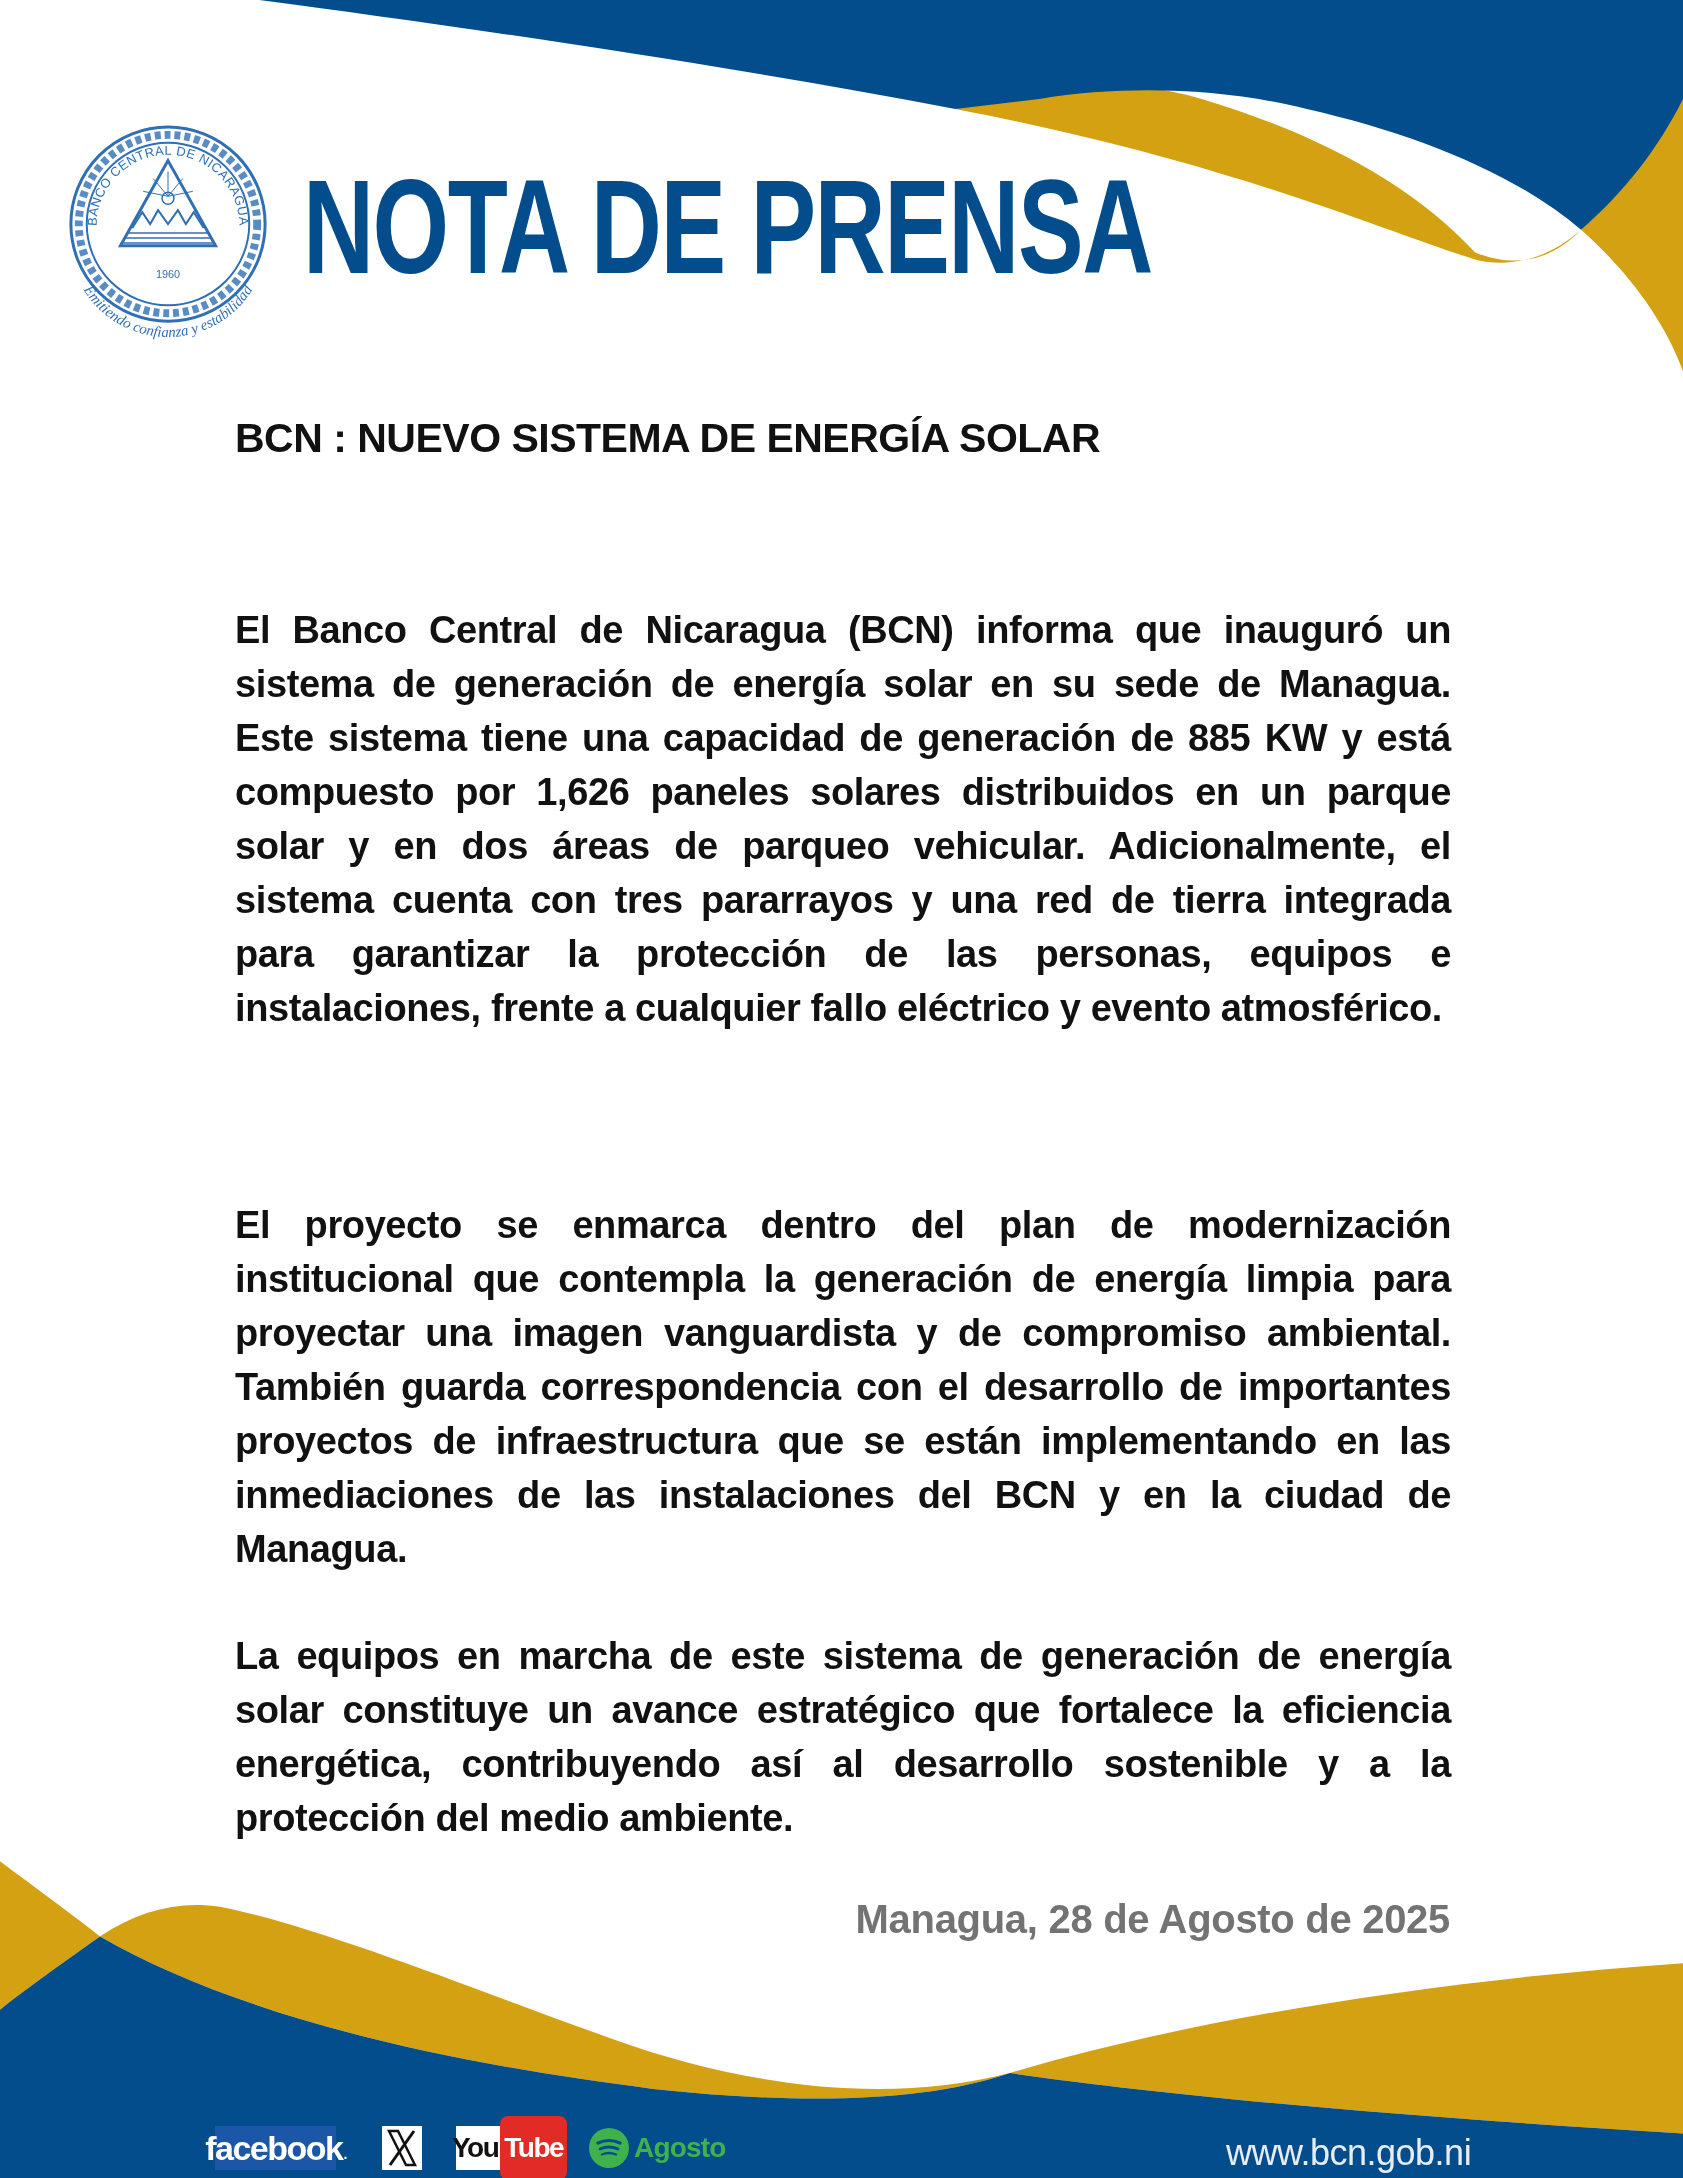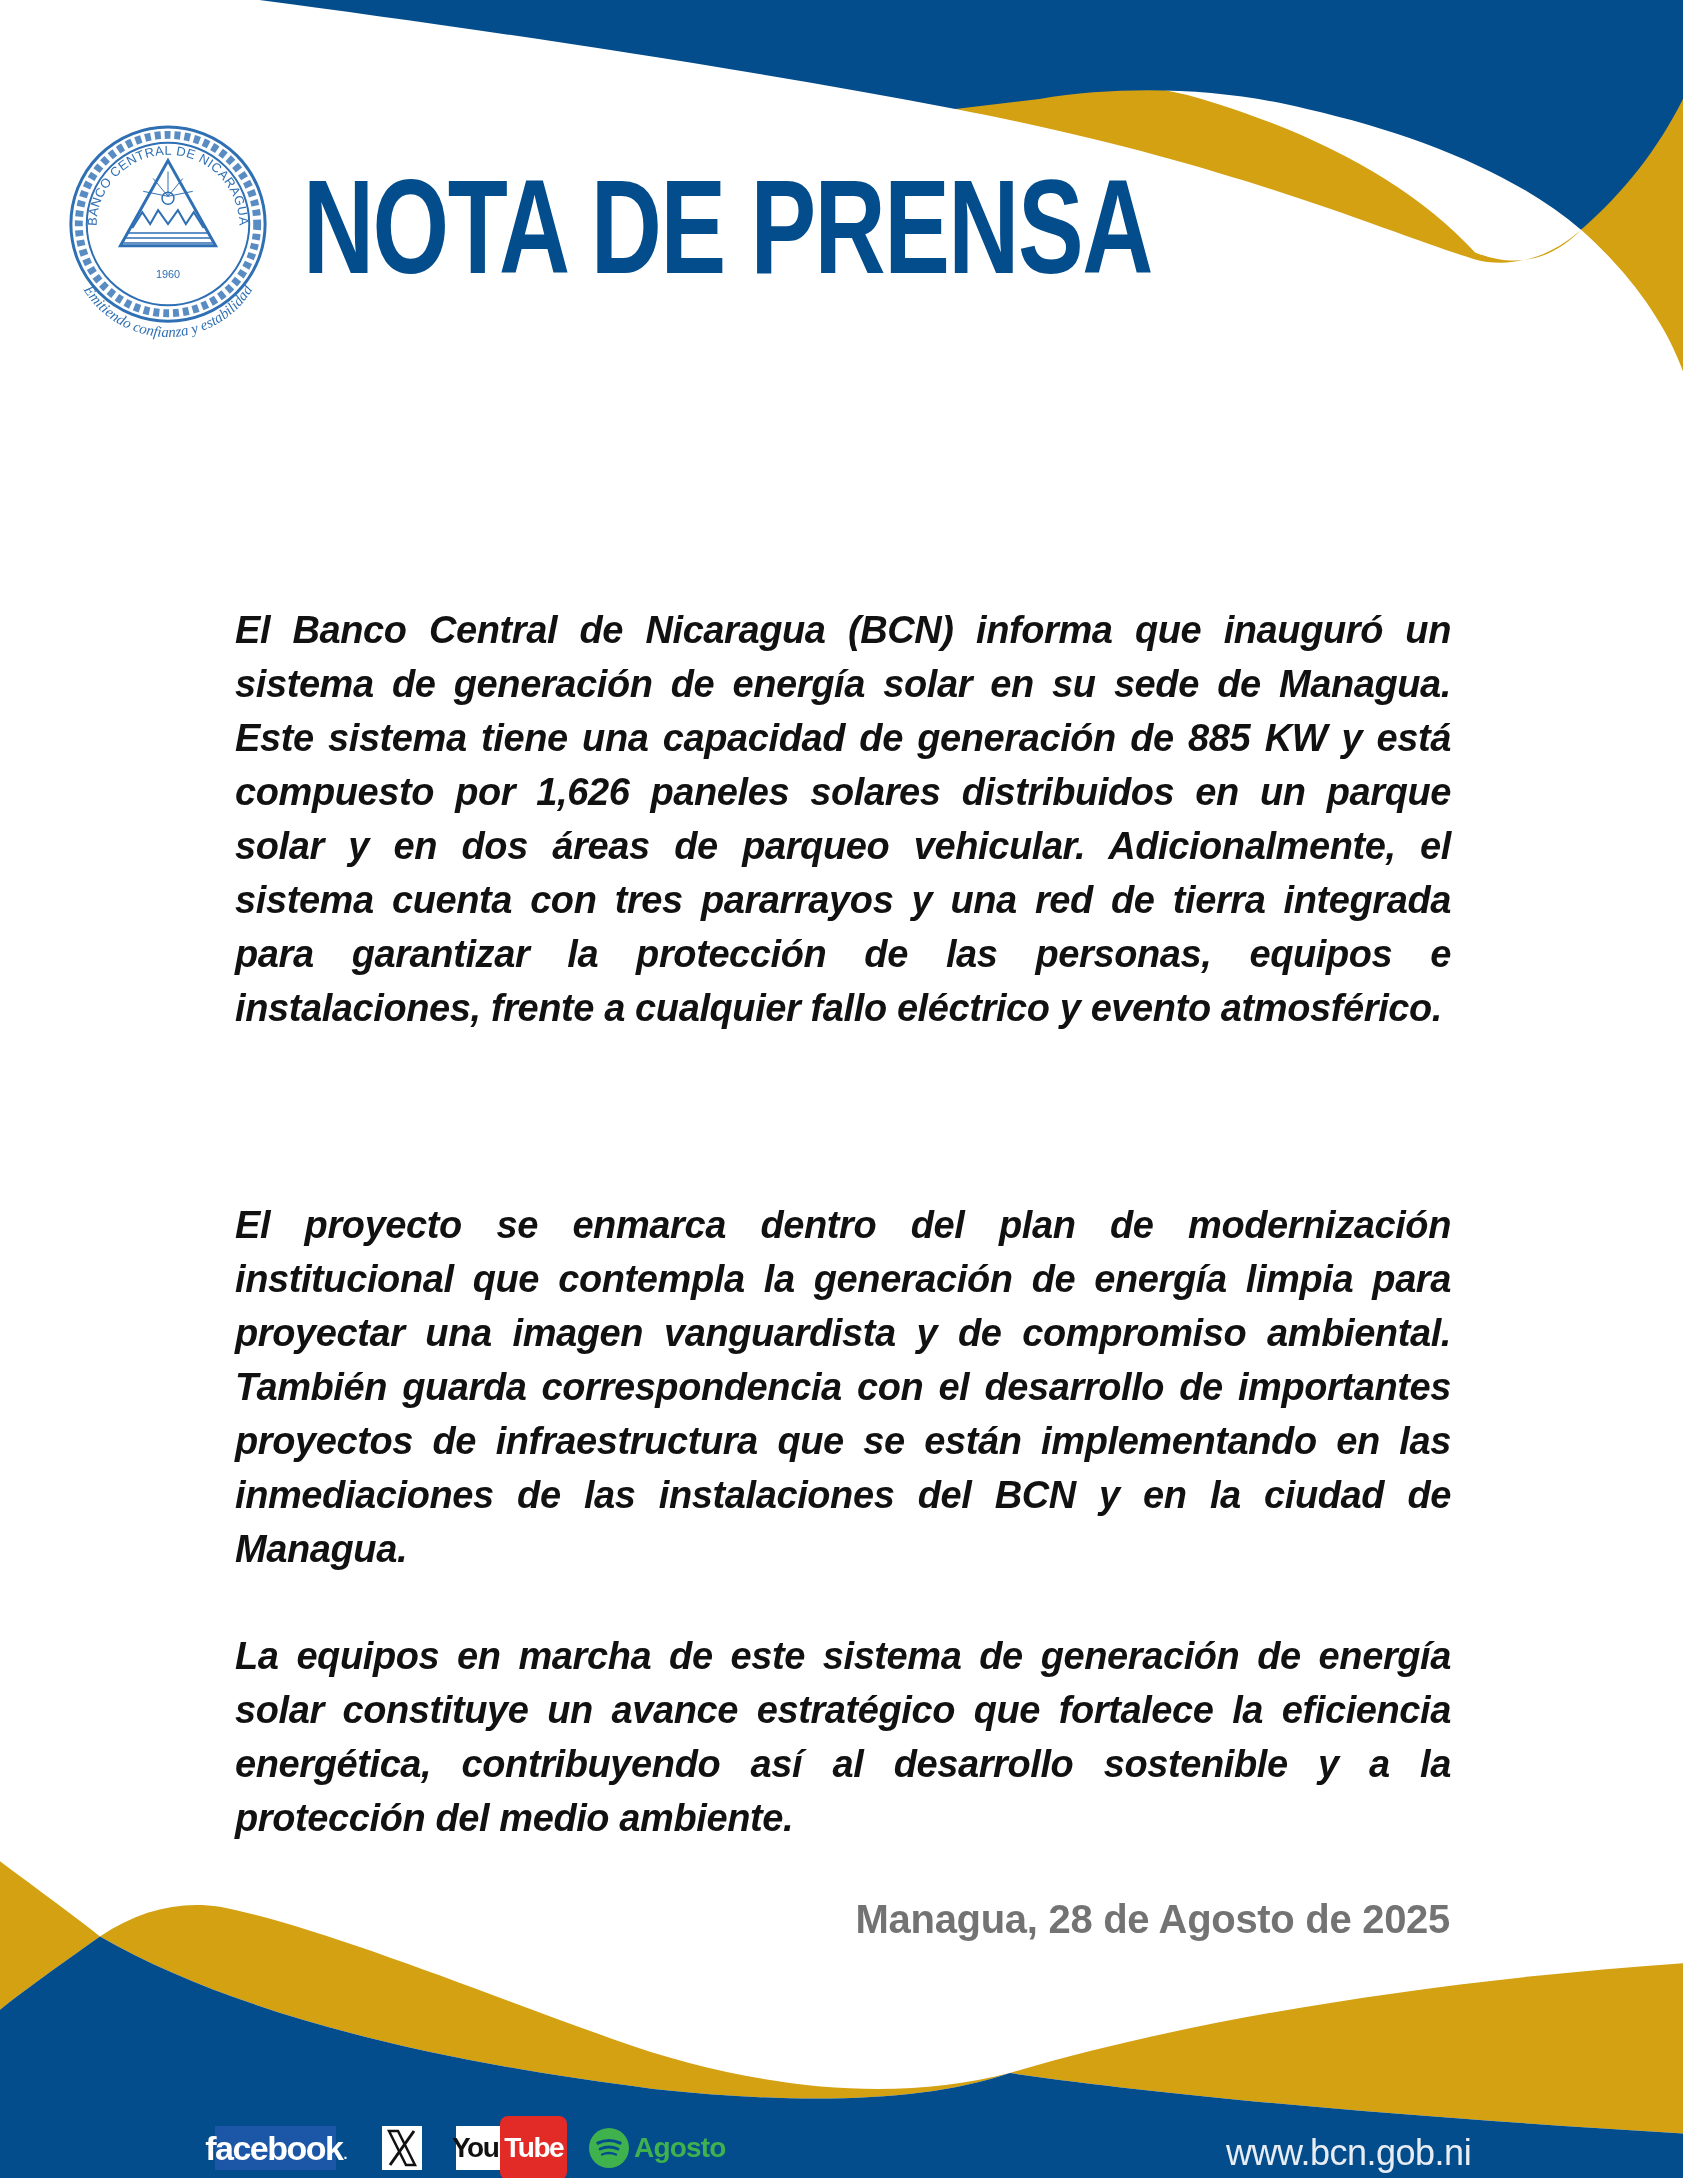--- a/index.html
+++ b/index.html
@@ -38,21 +38,20 @@
   }
   .headline div { white-space: nowrap; }
 
   
   .body-text {
     left: 235px; width: 1216px;
     font-weight: 700; font-size: 38px; line-height: 54px;
     text-align: justify; text-align-last: left;
     letter-spacing: -0.4px;
     color: #111;
-    font-style: italic;
   }
   .p1 { top: 603px; }
   .p2 { top: 1198px; }
   .p3 { top: 1629px; }
 
   .dateline {
     right: 233px; top: 1893px;
     font-weight: 700; font-size: 40px; line-height: 53px;
     letter-spacing: -0.3px;
     white-space: nowrap; color: #737373;
@@ -139,20 +138,21 @@
     <text x="110" y="162" font-family="Liberation Sans, sans-serif" font-size="11" fill="#2f6fb3" text-anchor="middle">1960</text>
     <text font-family="Liberation Serif, serif" font-size="15" fill="#2f6fb3" font-style="italic">
       <textPath href="#mottoPath" startOffset="50%" text-anchor="middle">Emitiendo confianza y estabilidad</textPath>
     </text>
   </svg>
 </div>
 
 <div class="layer press-title">NOTA DE PRENSA</div>
 
 <div class="layer headline">
+  <div>BCN : NUEVO SISTEMA DE ENERGÍA SOLAR</div>
 </div>
 
 <p class="layer body-text p1" style="margin:0">El Banco Central de Nicaragua (BCN) informa que inauguró un sistema de generación de energía solar en su sede de Managua. Este sistema tiene una capacidad de generación de 885 KW y está compuesto por 1,626 paneles solares distribuidos en un parque solar y en dos áreas de parqueo vehicular. Adicionalmente, el sistema cuenta con tres pararrayos y una red de tierra integrada para garantizar la protección de las personas, equipos e instalaciones, frente a cualquier fallo eléctrico y evento atmosférico.</p>
 <p class="layer body-text p2" style="margin:0">El proyecto se enmarca dentro del plan de modernización institucional que contempla la generación de energía limpia para proyectar una imagen vanguardista y de compromiso ambiental. También guarda correspondencia con el desarrollo de importantes proyectos de infraestructura que se están implementando en las inmediaciones de las instalaciones del BCN y en la ciudad de Managua.</p>
 <p class="layer body-text p3" style="margin:0">La equipos en marcha de este sistema de generación de energía solar constituye un avance estratégico que fortalece la eficiencia energética, contribuyendo así al desarrollo sostenible y a la protección del medio ambiente.</p>
 
 <div class="layer dateline">Managua, 28 de Agosto de 2025</div>
 
 <div class="layer social-row">
   <div class="fb">

